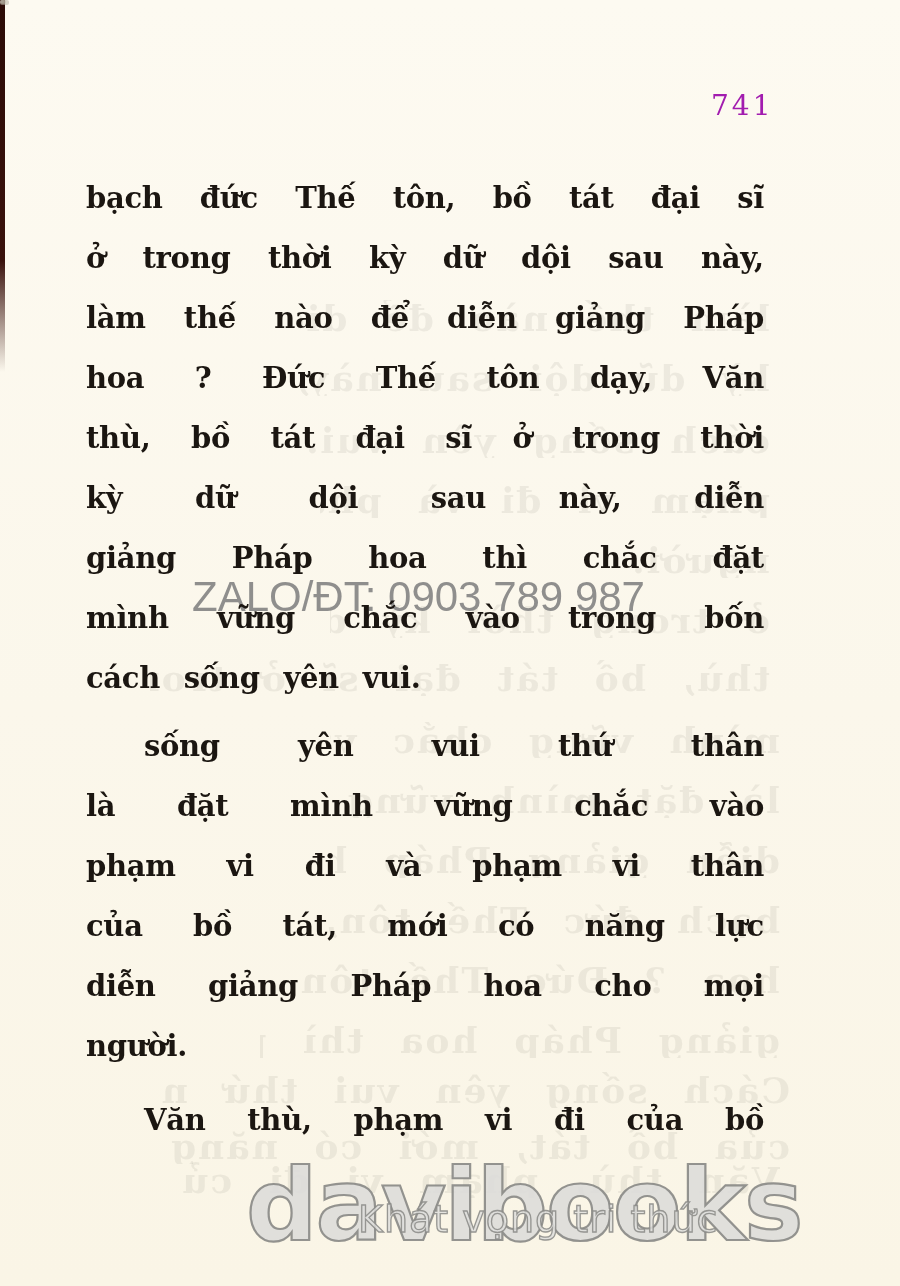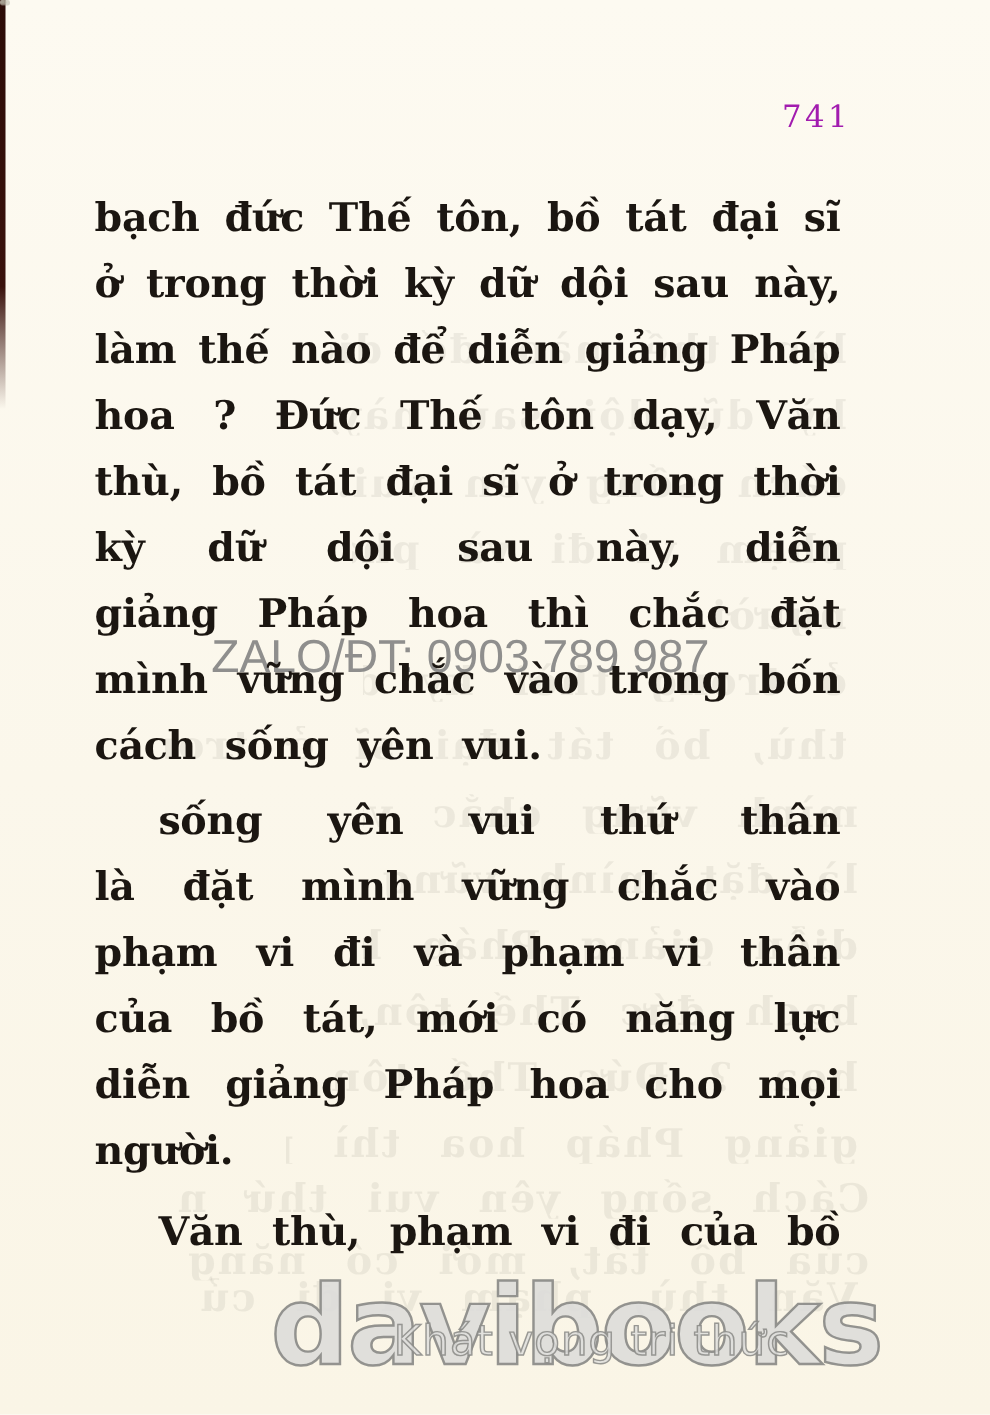--- a/index.html
+++ b/index.html
@@ -41,21 +41,21 @@
   }
 
   .text-block{
     position:absolute;left:86px;top:168px;width:678px;z-index:4;
   }
   .para{margin:0;}
   .para + .para.gap-sm{margin-top:8px;}
   .para + .para.gap-md{margin-top:14px;}
   .line{
     height:60px;display:flex;align-items:center;
-    font-weight:700;font-size:36px;color:#1b1611;
+    font-weight:700;font-size:29px;color:#1b1611;
     letter-spacing:-0.3px;
   }
   .line.justified{justify-content:space-between;}
   .line.justified.indent{margin-left:58px;}
   .line.plain{display:block;line-height:60px;word-spacing:14px;white-space:nowrap;}
   .line .w{white-space:nowrap;}
 
   .brand-watermark{position:absolute;z-index:5;pointer-events:none;}
   .brand-name{
     position:absolute;left:246px;top:1156px;

